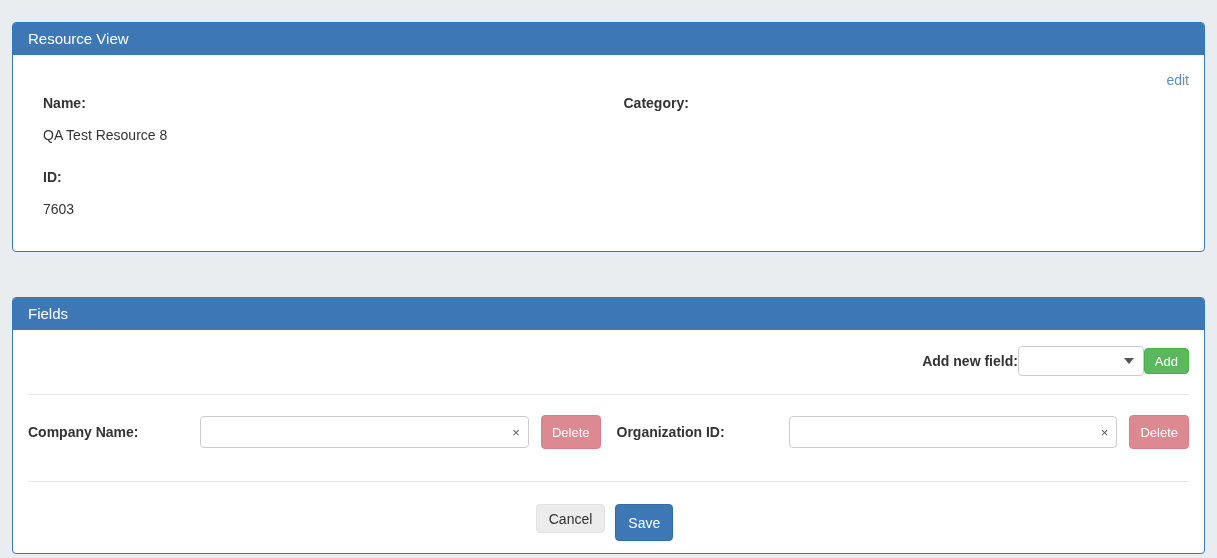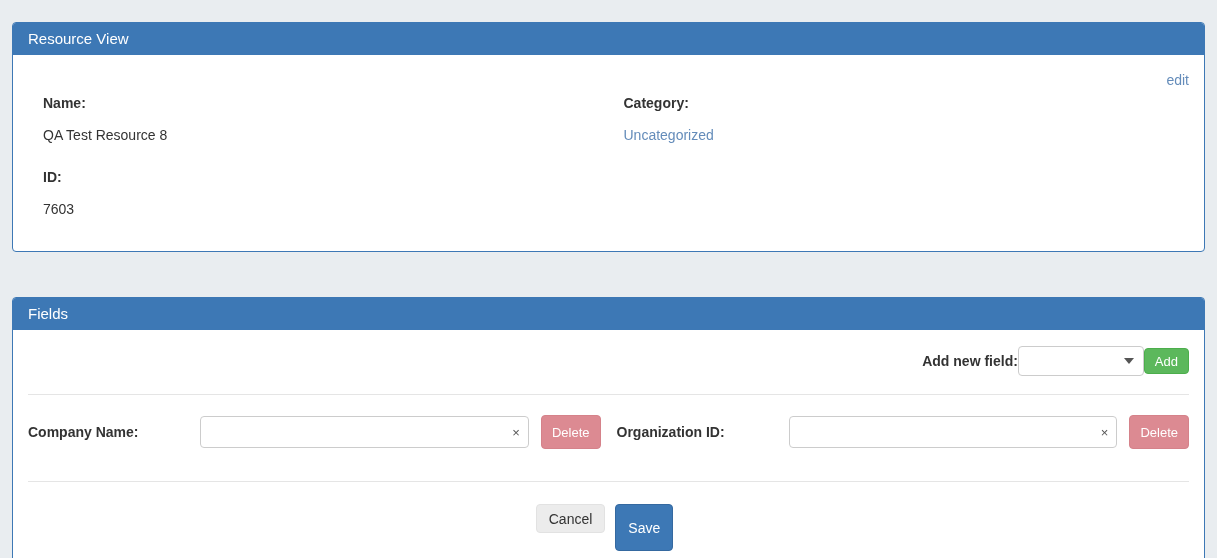--- a/index.html
+++ b/index.html
@@ -155,21 +155,21 @@
     font-size: 14px;
     padding: 5px 12px;
     height: 29px;
   }
   .save-btn {
     background: #3d78b5;
     border: 1px solid #3569a0;
     color: #fff;
     font-size: 14px;
     padding: 5px 12px;
-    height: 47px;
+    height: 37px;
   }
 </style>
 </head>
 <body>
 
 <div class="page">
 
   <div class="panel panel-resource">
     <div class="panel-heading">
       <span>Resource View</span>
@@ -185,21 +185,20 @@
             <div class="rv-value">QA Test Resource 8</div>
           </div>
           <div class="rv-group">
             <div class="rv-label">ID:</div>
             <div class="rv-value">7603</div>
           </div>
         </div>
         <div class="rv-col">
           <div class="rv-group">
             <div class="rv-label">Category:</div>
-            <div class="rv-value"><a class="link">Uncategorized</a></div>
           </div>
         </div>
       </div>
     </div>
   </div>
 
   <div class="panel">
     <div class="panel-heading">
       <span>Fields</span>
     </div>

